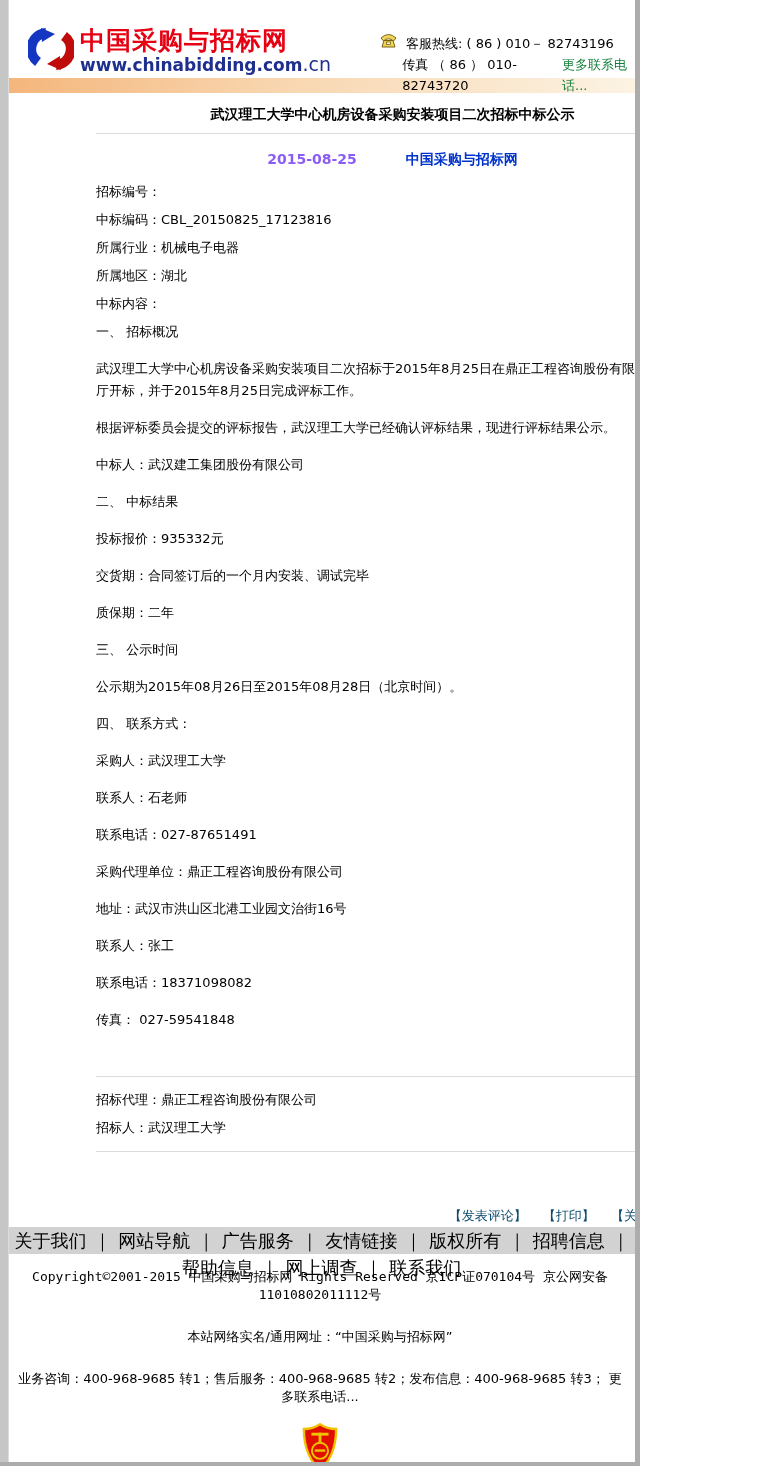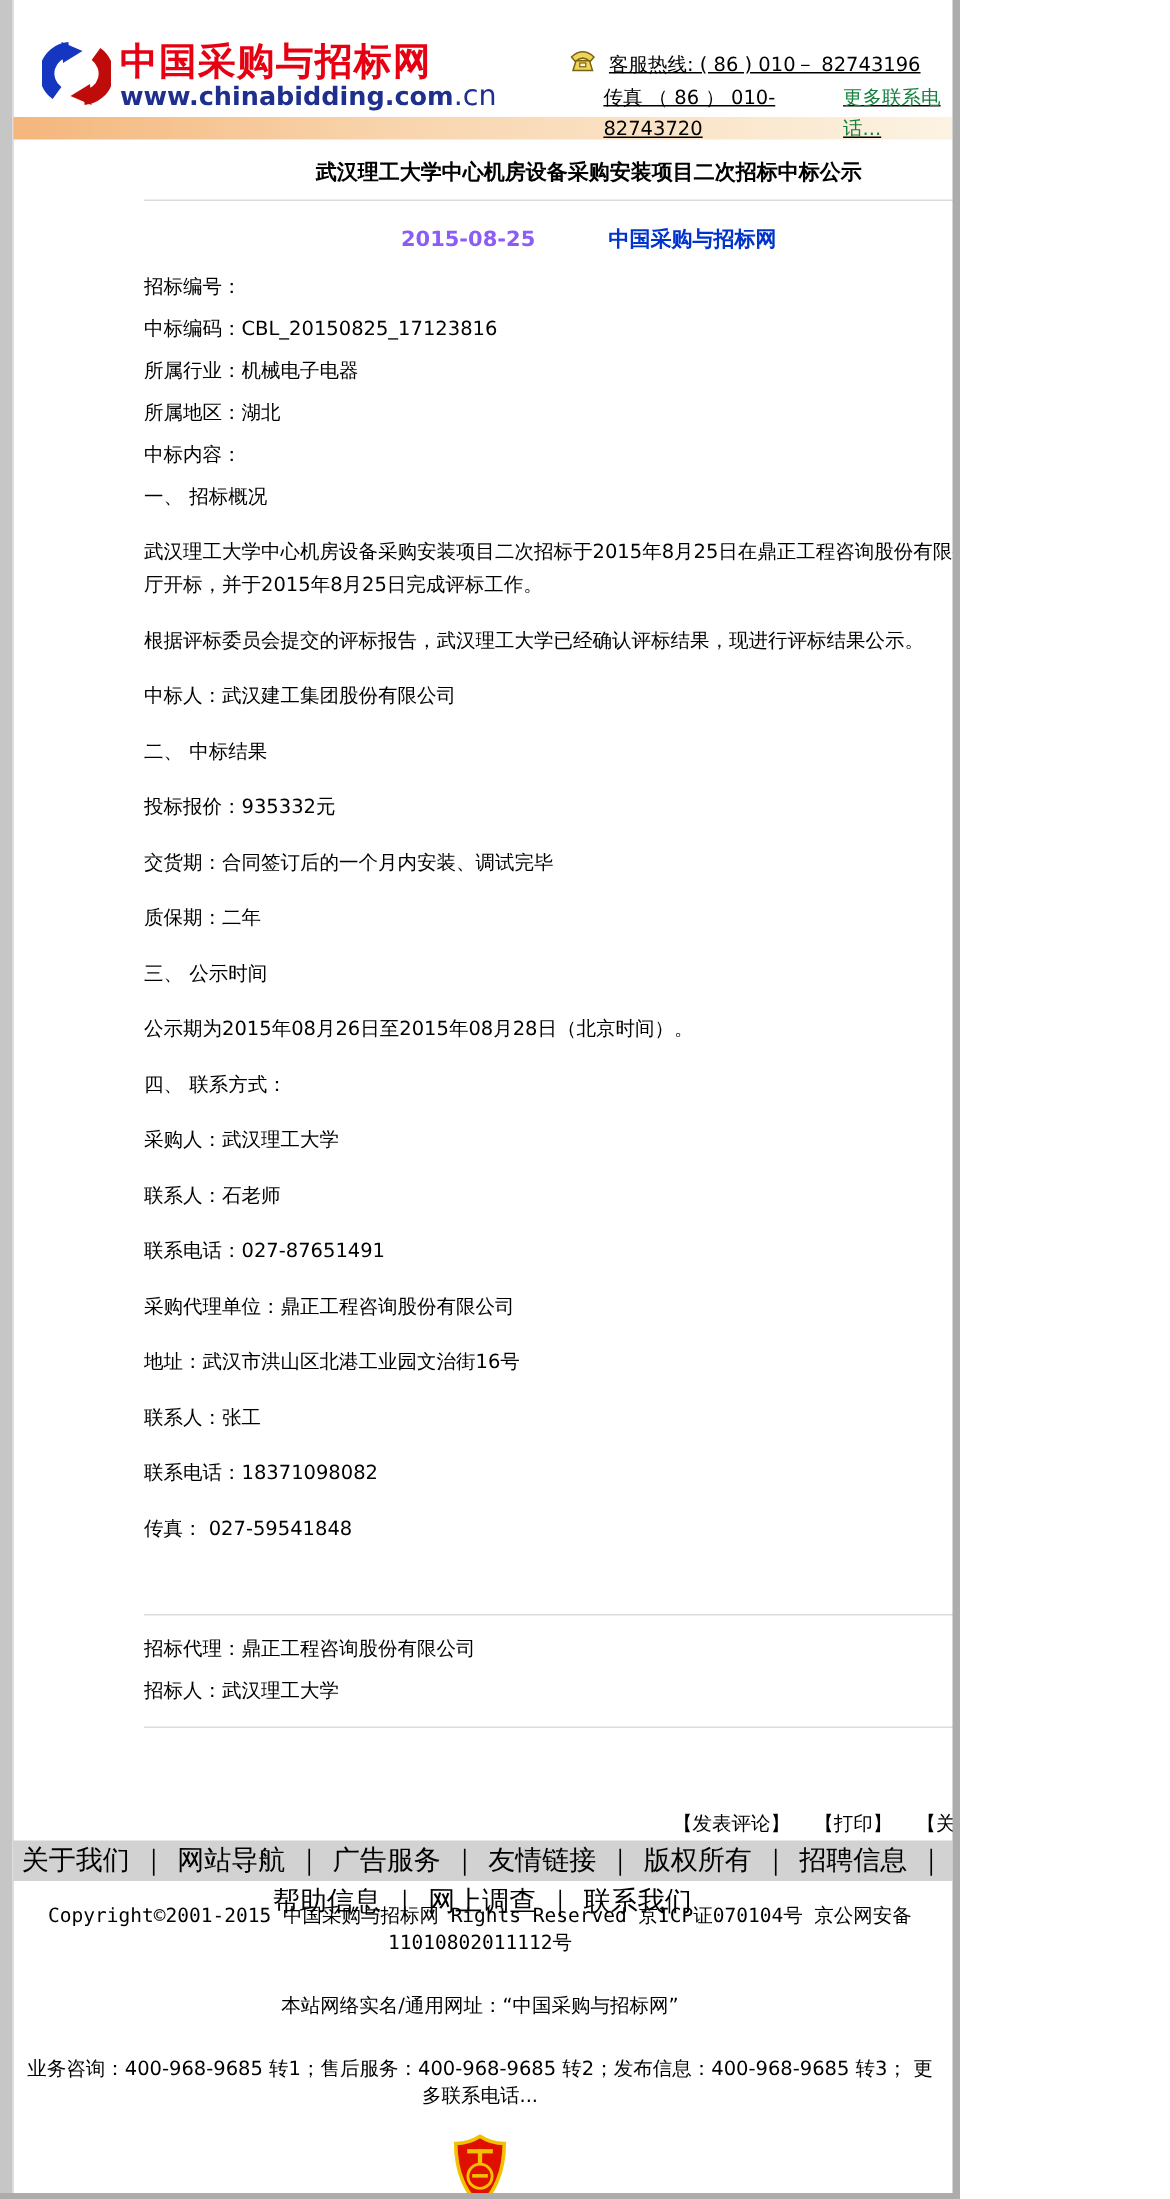--- a/index.html
+++ b/index.html
@@ -17,21 +17,21 @@
   .edge-bottom { position: absolute; left: 0; bottom: 0; width: 100%; height: 4px; background: #acacac; }
 
   
   .header { padding: 26px 0 0 28px; height: 52px; display: flex; align-items: flex-start; }
   .logo { display: flex; align-items: center; cursor: pointer; }
   .logo-text { margin-left: 6px; line-height: 1; }
   .logo-title { font-size: 25px; font-weight: bold; color: #e60012; letter-spacing: 1px; }
   .logo-url { font-size: 17px; font-weight: bold; color: #1e2f8d; margin-top: 2px; }
   .logo-url .suffix { font-weight: normal; font-size: 19px; }
   .contact { margin-left: 48px; padding-top: 6px; font-size: 13px; line-height: 21px; }
-  .contact-row { display: flex; align-items: center; text-decoration: underline; }
+  .contact-row { display: flex; align-items: center; }
   .phone-ico { margin-right: 8px; }
   .more-link { color: #15803d; margin-left: 4px; cursor: pointer; }
   .orange-bar {
     margin: 0 5px 0 8px; height: 15px;
     background: linear-gradient(to right, #f4b67c 0%, #f8d4ac 40%, #fcf3e3 100%);
   }
 
   
   .content { width: 593px; margin: 0 0 0 96px; }
   .art-title { text-align: center; font-size: 14px; font-weight: bold; margin-top: 13px; }
@@ -42,21 +42,21 @@
   .meta-block { margin-top: 12px; }
   .meta-block p { margin: 0 0 6px 0; font-size: 13px; line-height: 22px; }
   .body-block { margin-top: 0; }
   .body-block p { margin: 0 0 15px 0; font-size: 13px; line-height: 22px; }
   .footer-info { margin-top: 45px; }
   .footer-info .inner { padding: 12px 0; }
   .footer-info p { margin: 0 0 6px 0; font-size: 13px; line-height: 22px; }
 
   
   .actions { width: 689px; text-align: right; margin-top: 55px; font-size: 13px; }
-  .actions a { color: #000000; text-decoration: none; margin-left: 12px; cursor: pointer; }
+  .actions a { color: #0c4a6e; text-decoration: none; margin-left: 12px; cursor: pointer; }
 
   
   .nav-bar {
     margin: 2px 5px 0 8px; height: 27px; background: #d2d2d2;
     text-align: center; font-size: 18px; line-height: 27px; color: #000;
   }
   .nav-bar a { color: #000; text-decoration: none; cursor: pointer; padding: 0 4px; }
   .nav-sep { color: #000; padding: 0 3px; }
   .copyright { text-align: center; font-size: 13px; }
   .copyright p { margin: 16px; }

